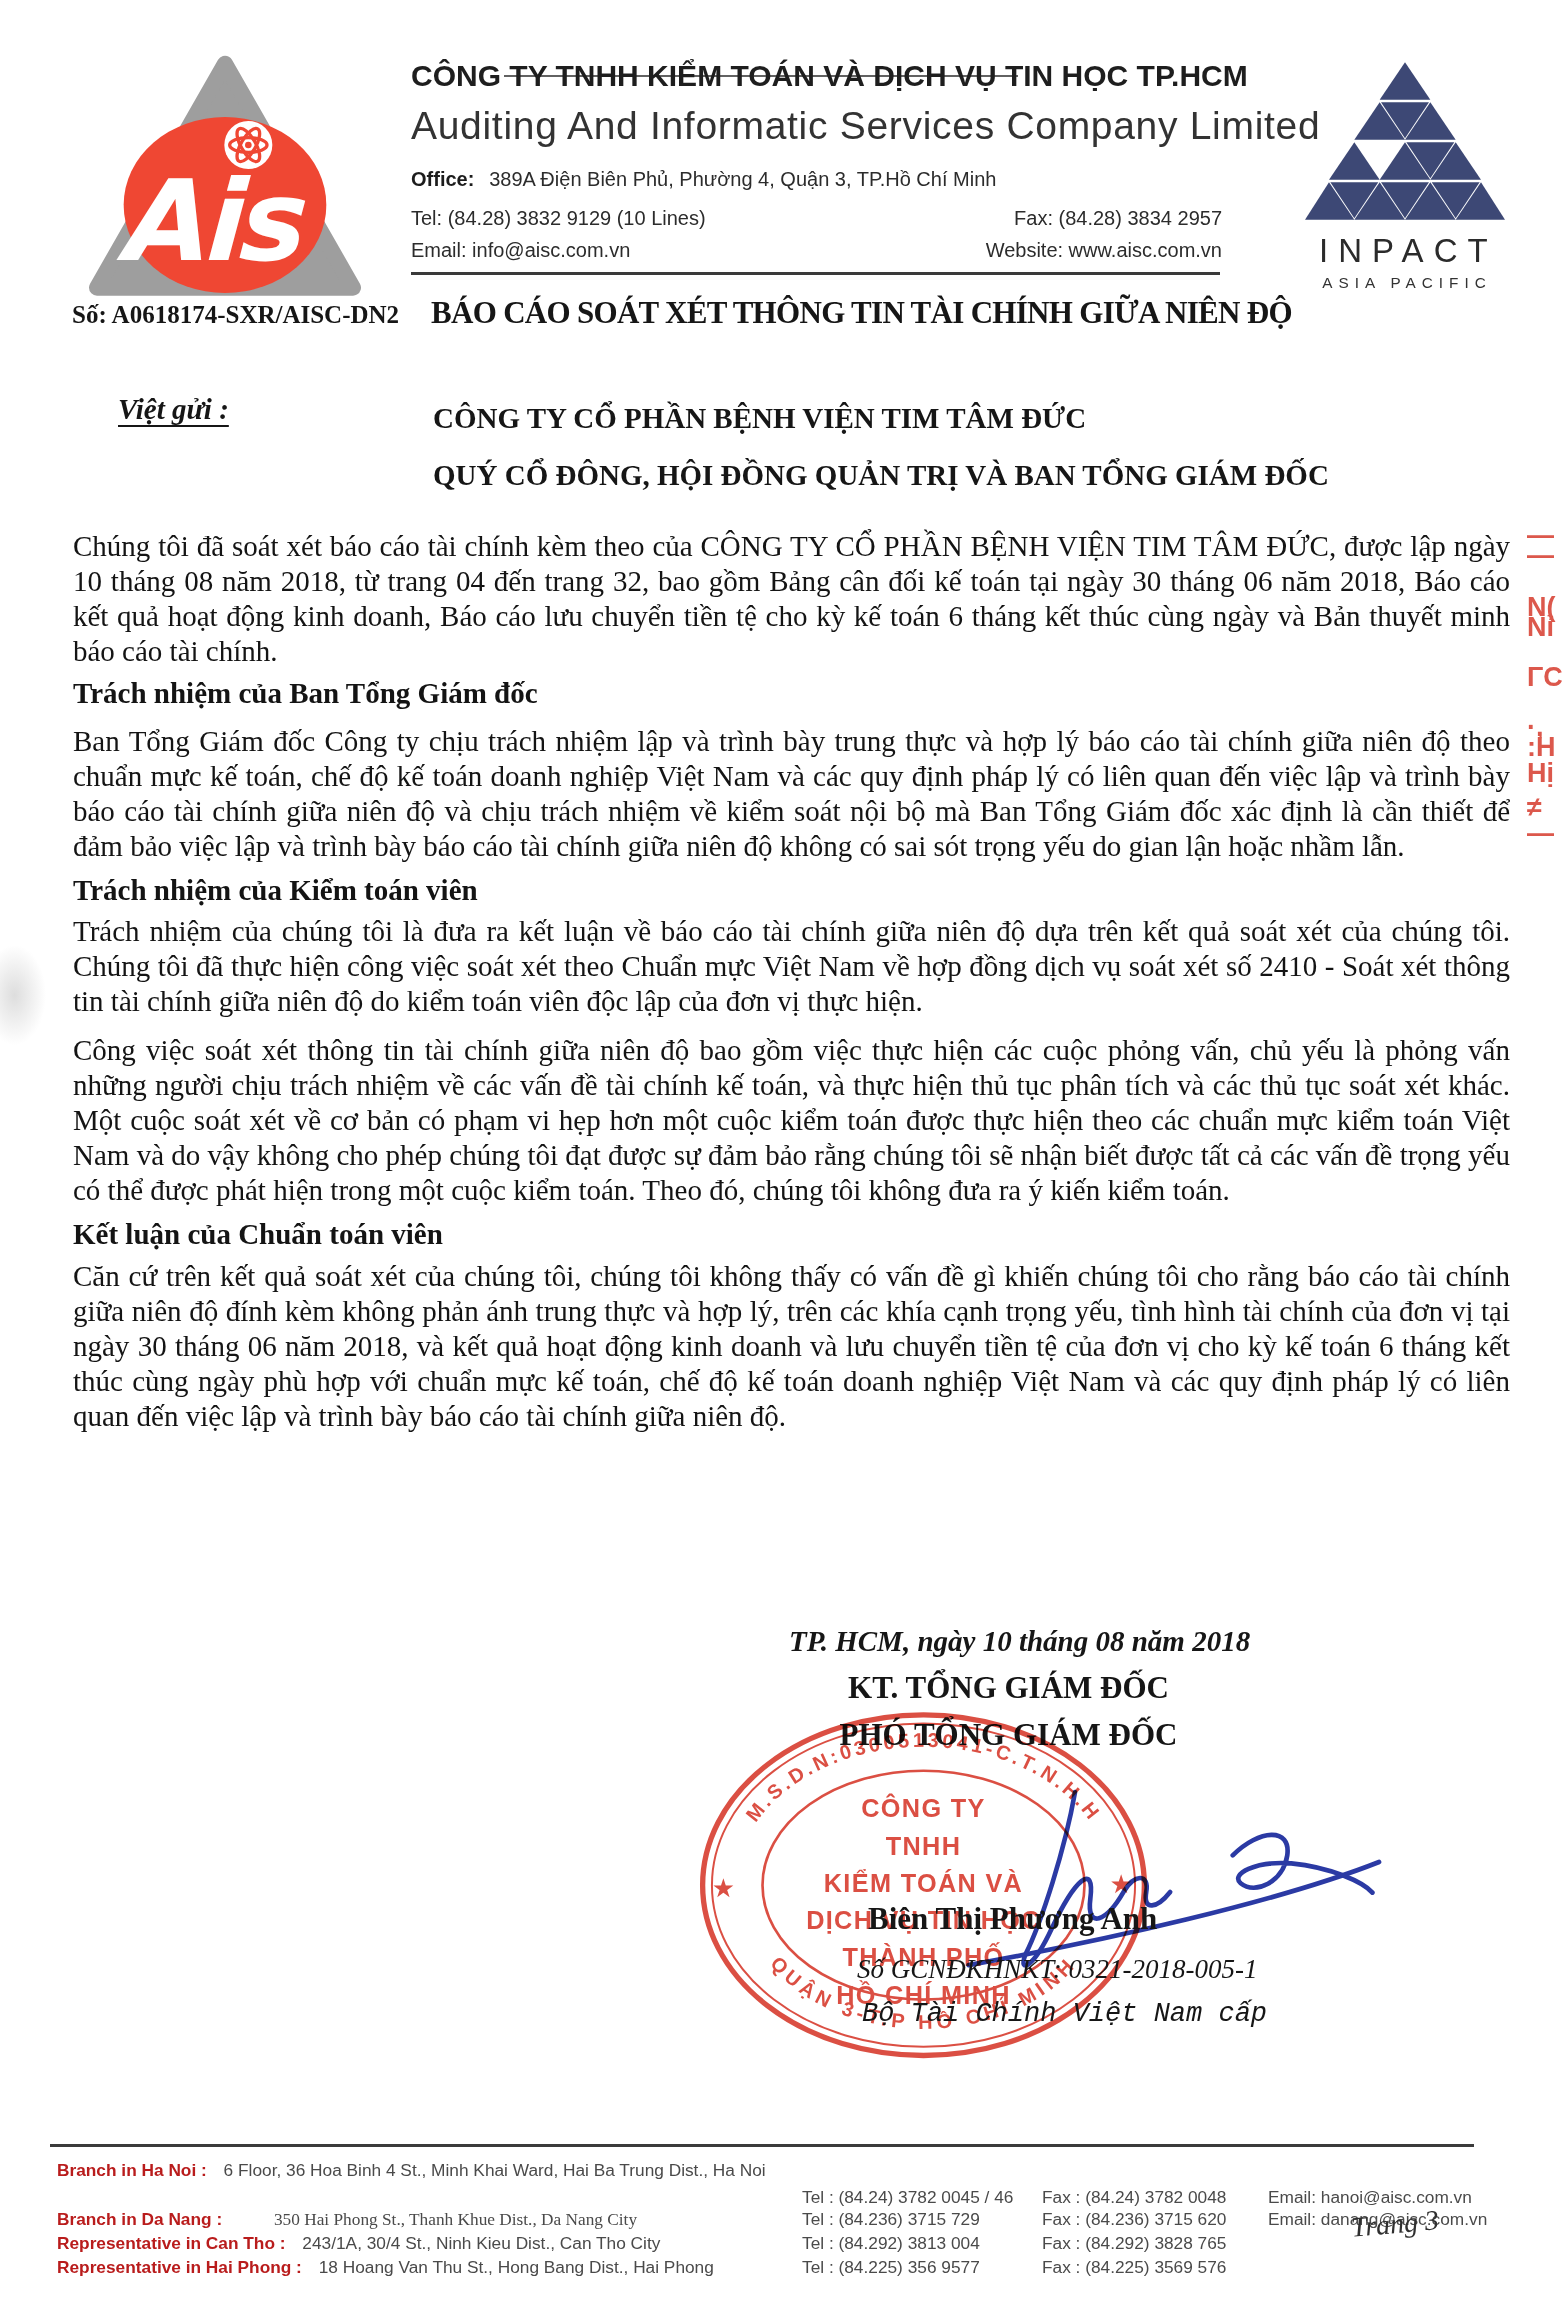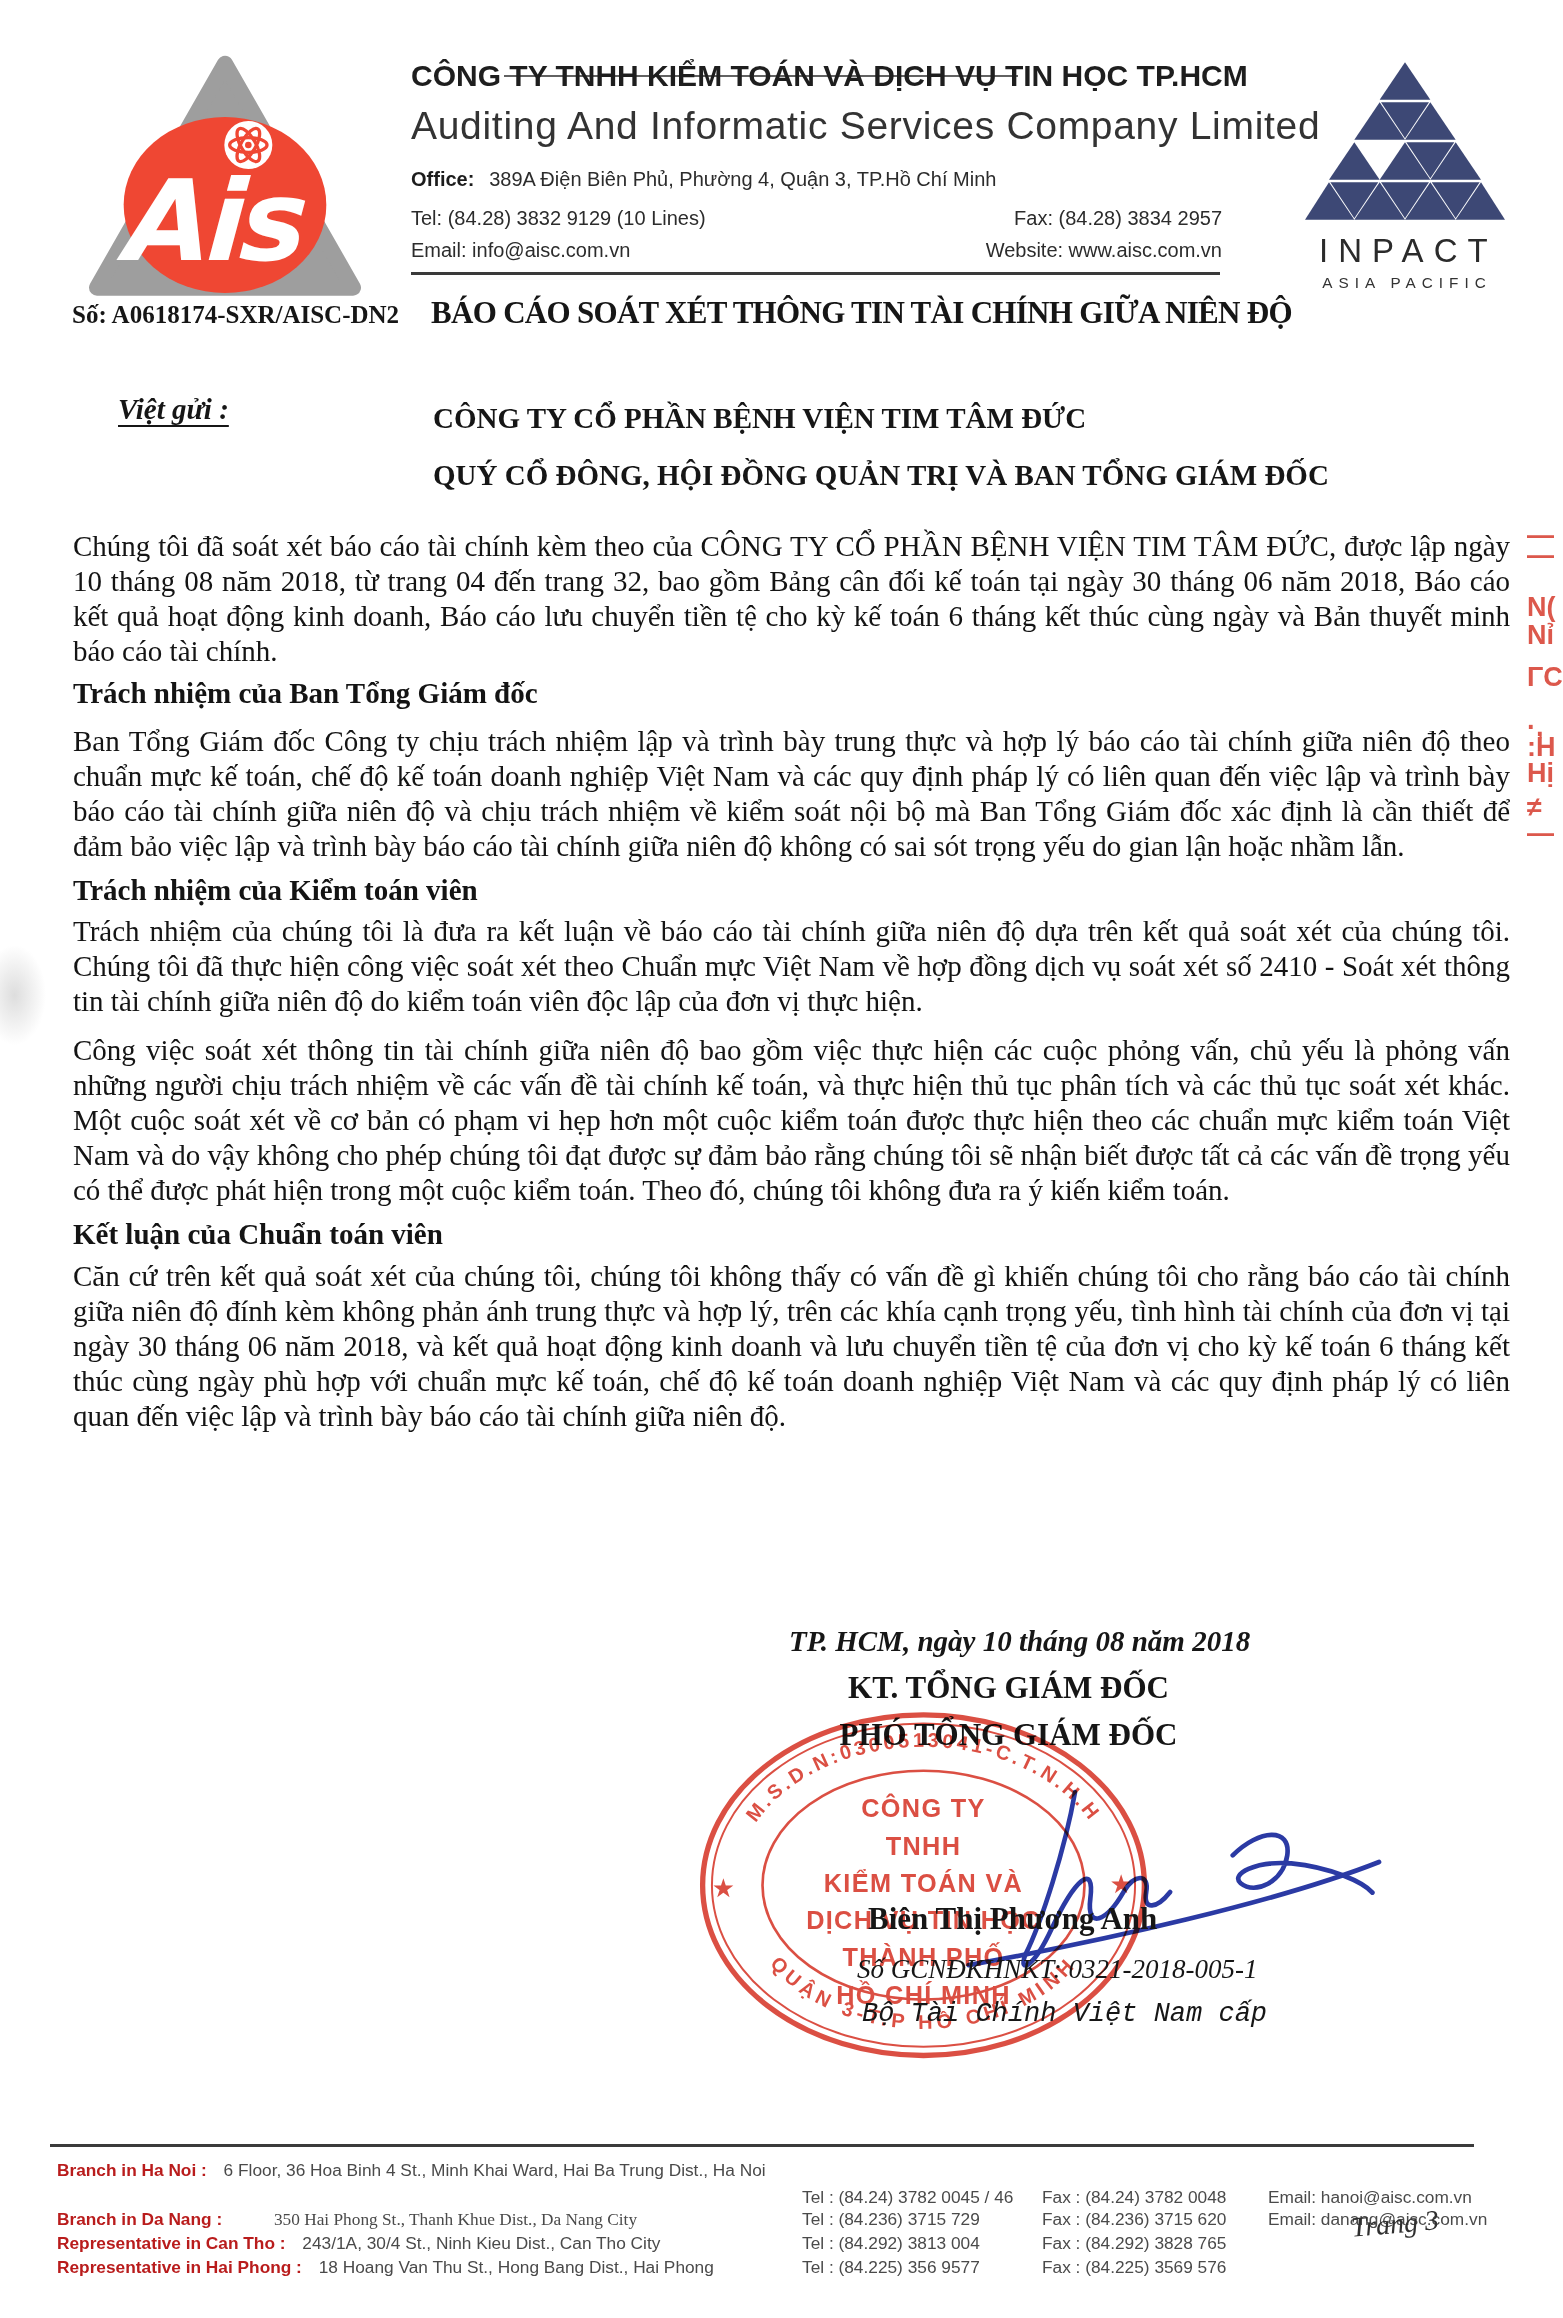--- a/index.html
+++ b/index.html
@@ -189,21 +189,21 @@
   </svg>
 
   <div class="sig-name">Biên Thị Phương Anh</div>
   <div class="sig-license">Số GCNĐKHNKT: 0321-2018-005-1</div>
   <div class="sig-issuer">Bộ Tài Chính Việt Nam cấp</div>
 
   <div class="margin-stamp">
     <span style="top:8px;">—</span>
     <span style="top:28px;">—</span>
     <span style="top:80px;">N(</span>
-    <span style="top:108px;text-align:center;">Nỉ</span>
+    <span style="top:100px;text-align:center;">Nỉ</span>
     <span style="top:150px;">ΓC</span>
     <span style="top:200px;">·,</span>
     <span style="top:220px;">:H</span>
     <span style="top:246px;">Hị</span>
     <span style="top:280px;">≠</span>
     <span style="top:306px;">—</span>
   </div>
 
   <div class="smudge"></div>
 

